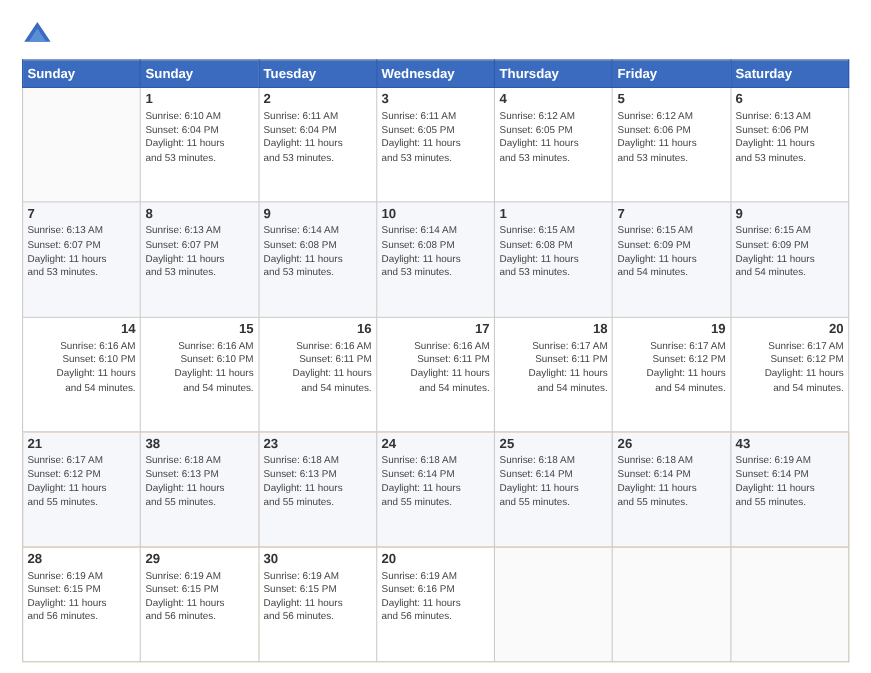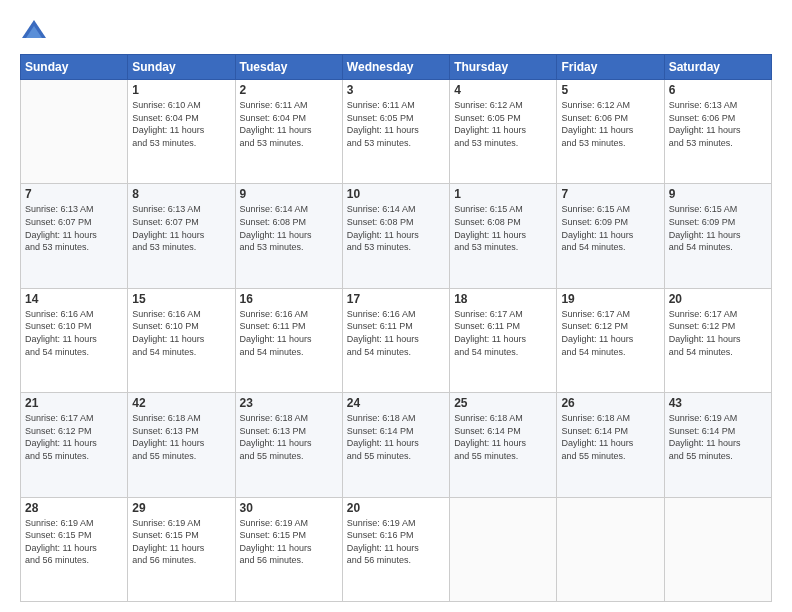--- a/index.html
+++ b/index.html
@@ -231,21 +231,21 @@
 and 54 minutes.</div>
           </td>
           <td>
             <span class="day-num">9</span>
             <div class="day-info" style="white-space: pre-line;">Sunrise: 6:15 AM
 Sunset: 6:09 PM
 Daylight: 11 hours
 and 54 minutes.</div>
           </td>
         </tr>
-        <tr style="background: rgb(255, 255, 255);">
+        <tr style="background: rgb(255, 255, 255); text-align: right;">
           <td>
             <span class="day-num">14</span>
             <div class="day-info" style="white-space: pre-line;">Sunrise: 6:16 AM
 Sunset: 6:10 PM
 Daylight: 11 hours
 and 54 minutes.</div>
           </td>
           <td>
             <span class="day-num">15</span>
             <div class="day-info" style="white-space: pre-line;">Sunrise: 6:16 AM
@@ -291,21 +291,21 @@
         </tr>
         <tr style="background: #f97316;">
           <td>
             <span class="day-num">21</span>
             <div class="day-info" style="white-space: pre-line;">Sunrise: 6:17 AM
 Sunset: 6:12 PM
 Daylight: 11 hours
 and 55 minutes.</div>
           </td>
           <td>
-            <span class="day-num">42</span>
+            <span class="day-num">38</span>
             <div class="day-info" style="white-space: pre-line;">Sunrise: 6:18 AM
 Sunset: 6:13 PM
 Daylight: 11 hours
 and 55 minutes.</div>
           </td>
           <td>
             <span class="day-num">23</span>
             <div class="day-info" style="white-space: pre-line;">Sunrise: 6:18 AM
 Sunset: 6:13 PM
 Daylight: 11 hours

